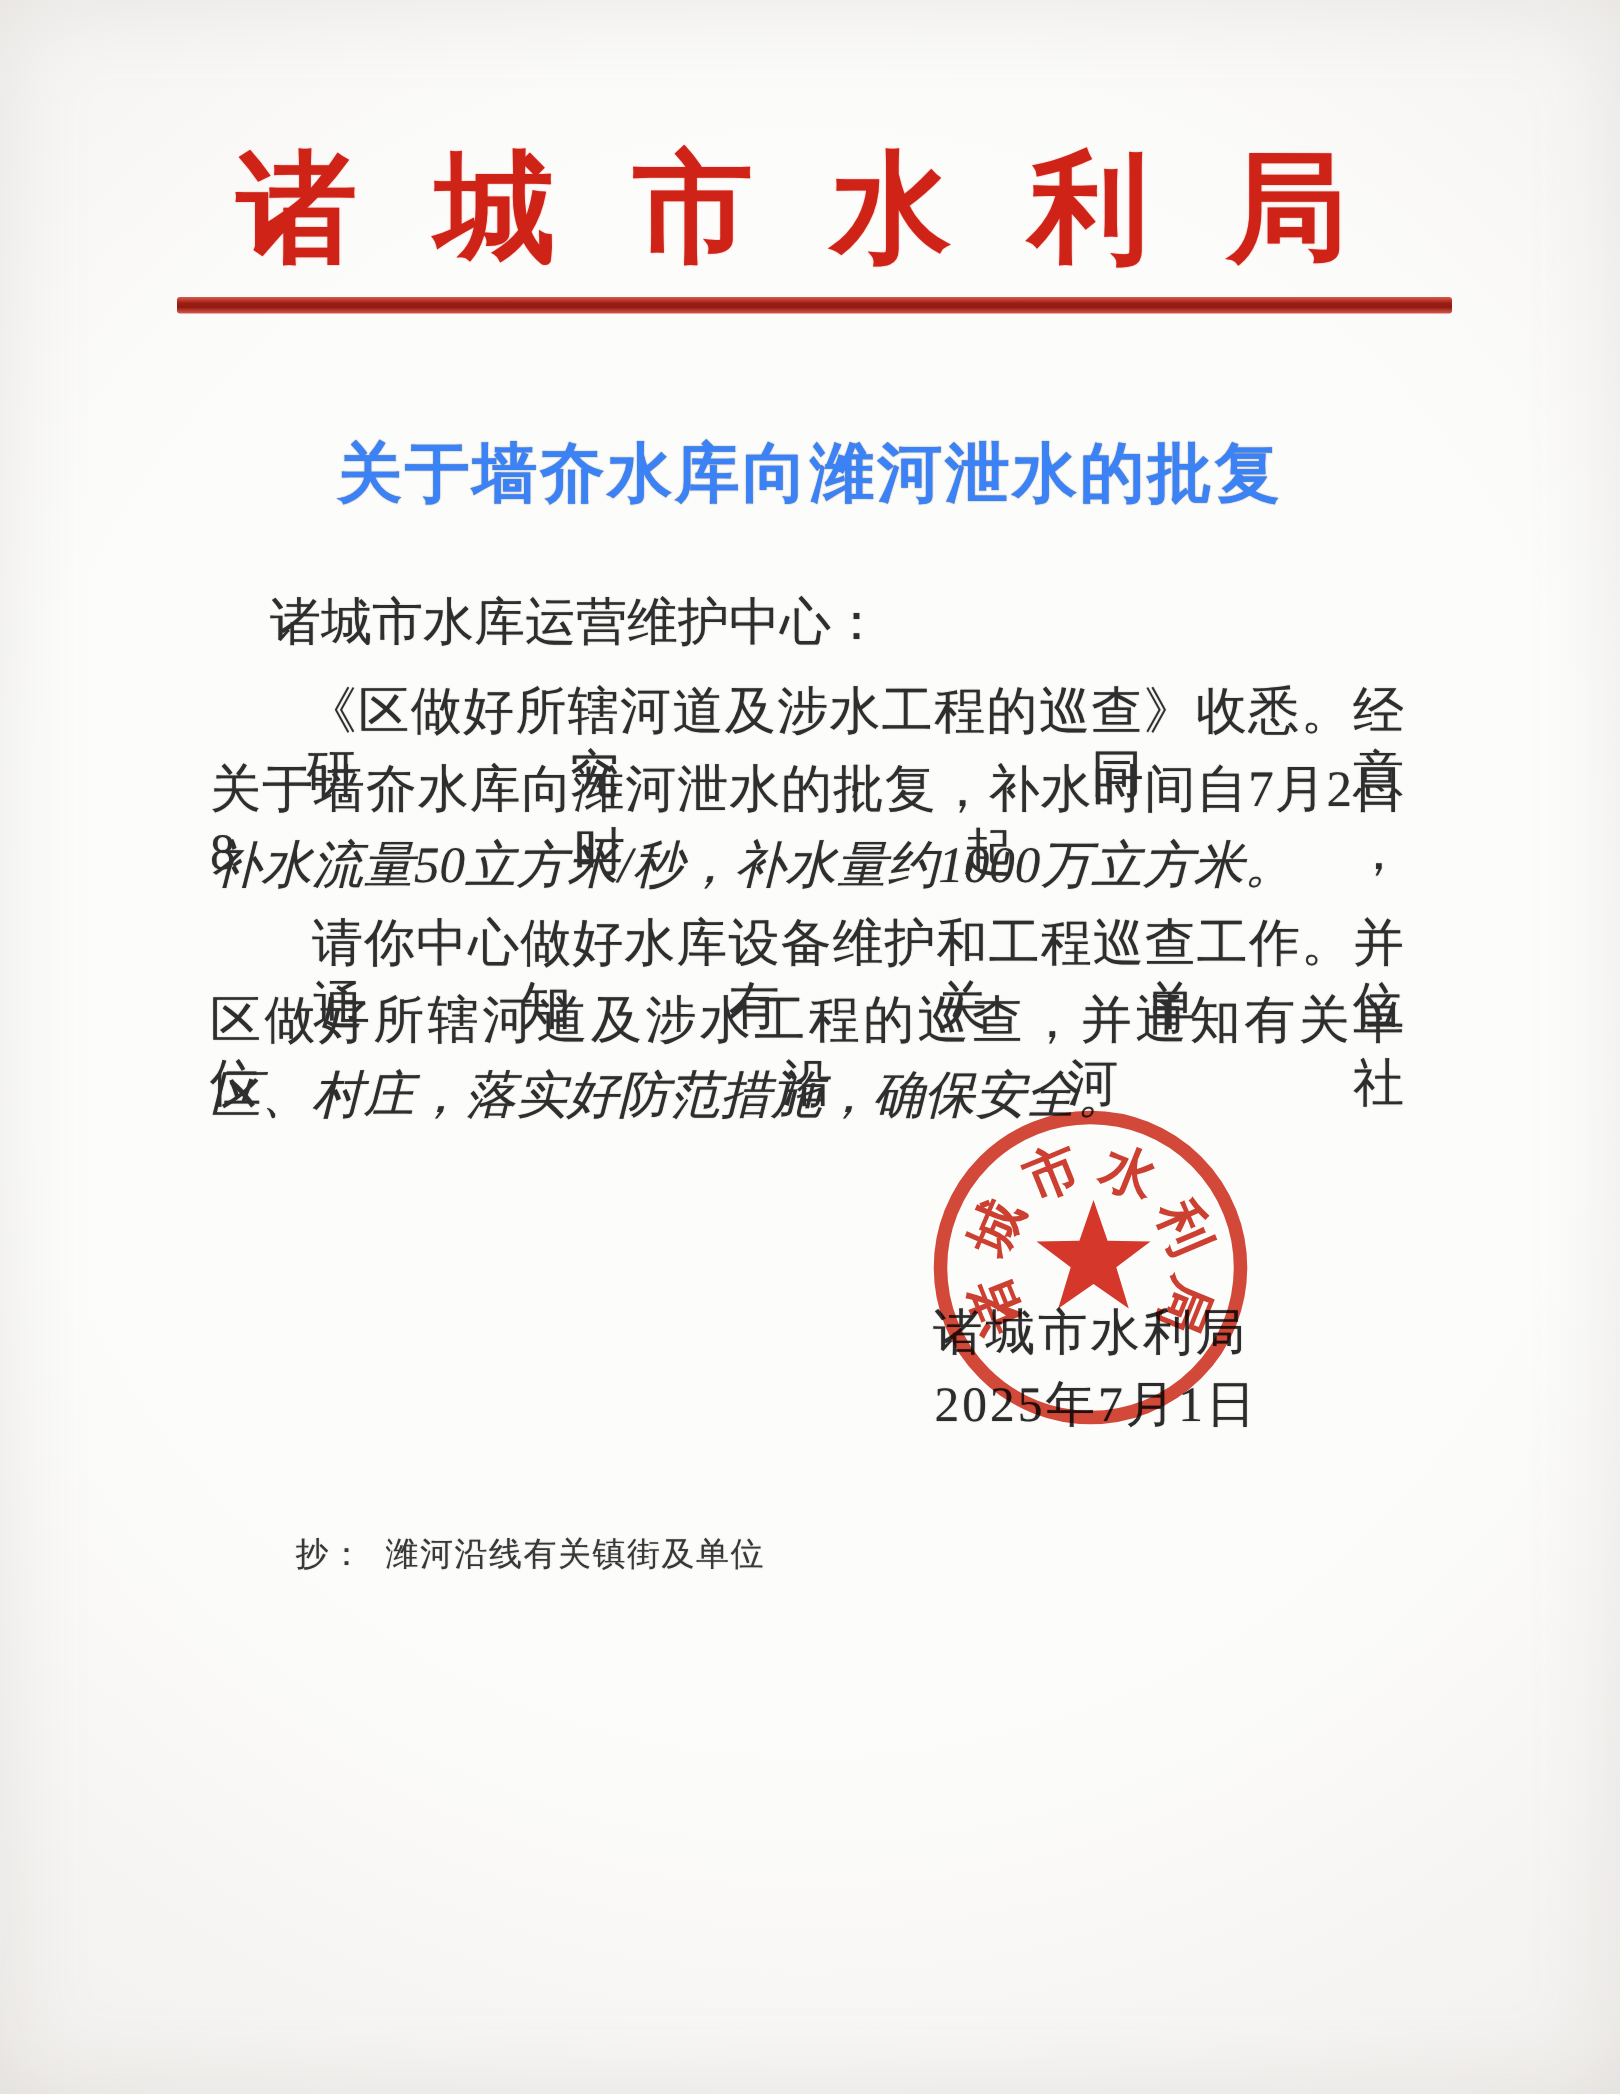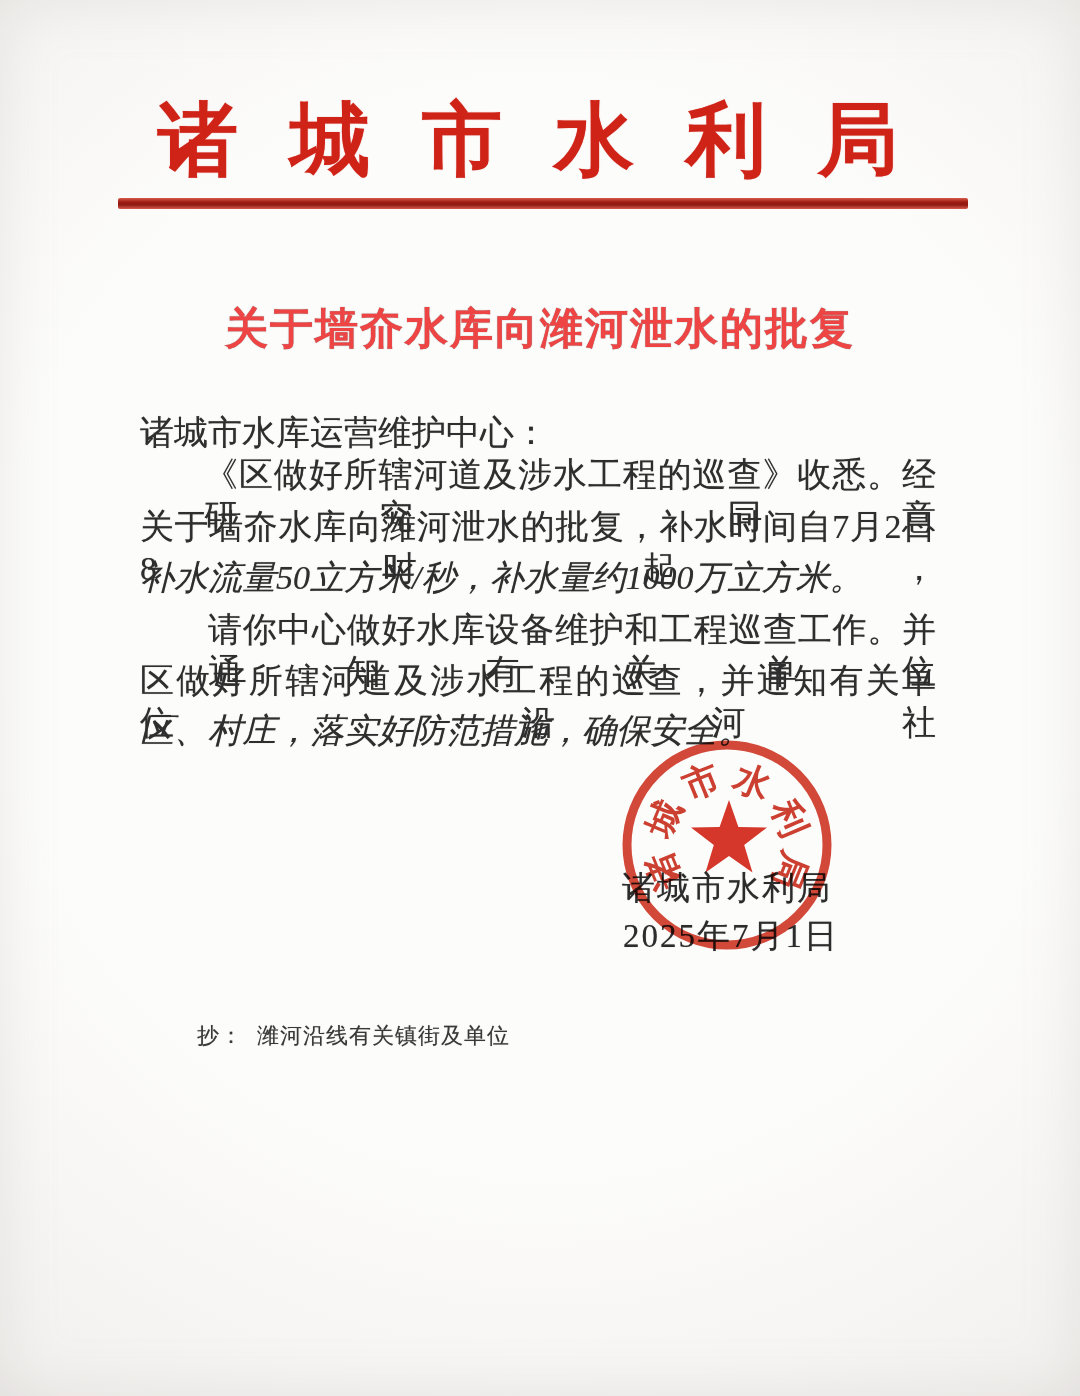--- a/index.html
+++ b/index.html
@@ -31,45 +31,45 @@
     position: absolute;
     left: 118px; top: 198px;
     width: 850px; height: 11px;
     background: linear-gradient(to bottom, #d8594c 0%, #9e1c12 38%, #8f1a12 62%, #d8594c 100%);
     border-radius: 2px;
   }
 
   
   .doc-title {
     position: absolute;
-    left: 0; right: 0; top: 304px;
+    left: 0; right: 0; top: 292px;
     text-align: center;
     font-size: 43px; line-height: 50px;
     font-weight: bold;
-    color: #ef4444;
+    color: #3b82f6;
     letter-spacing: 2px;
     text-shadow: 0 0 1px rgba(30,30,30,0.6);
   }
 
   
   .body-line {
     position: absolute;
     left: 140px; width: 796px;
     font-size: 34px; line-height: 42px;
     color: #2e2e2e;
     white-space: nowrap;
     text-shadow: 0 0 0.8px rgba(55,55,55,0.55);
   }
   .body-line.justify {
     white-space: normal;
     text-align: justify;
     text-align-last: justify;
     text-justify: inter-character;
   }
-  .l0 { top: 412px; }
+  .l0 { top: 395px; margin-left: 40px; }
   .l1 { top: 454px; padding-left: 64px; }
   .l2 { top: 506px; }
   .l3 { top: 557px; font-style: italic; }
   .l4 { top: 609px; padding-left: 68px; }
   .l5 { top: 660px; }
   .l6 { top: 710px; font-style: italic; }
 
   
   .signature {
     position: absolute;

